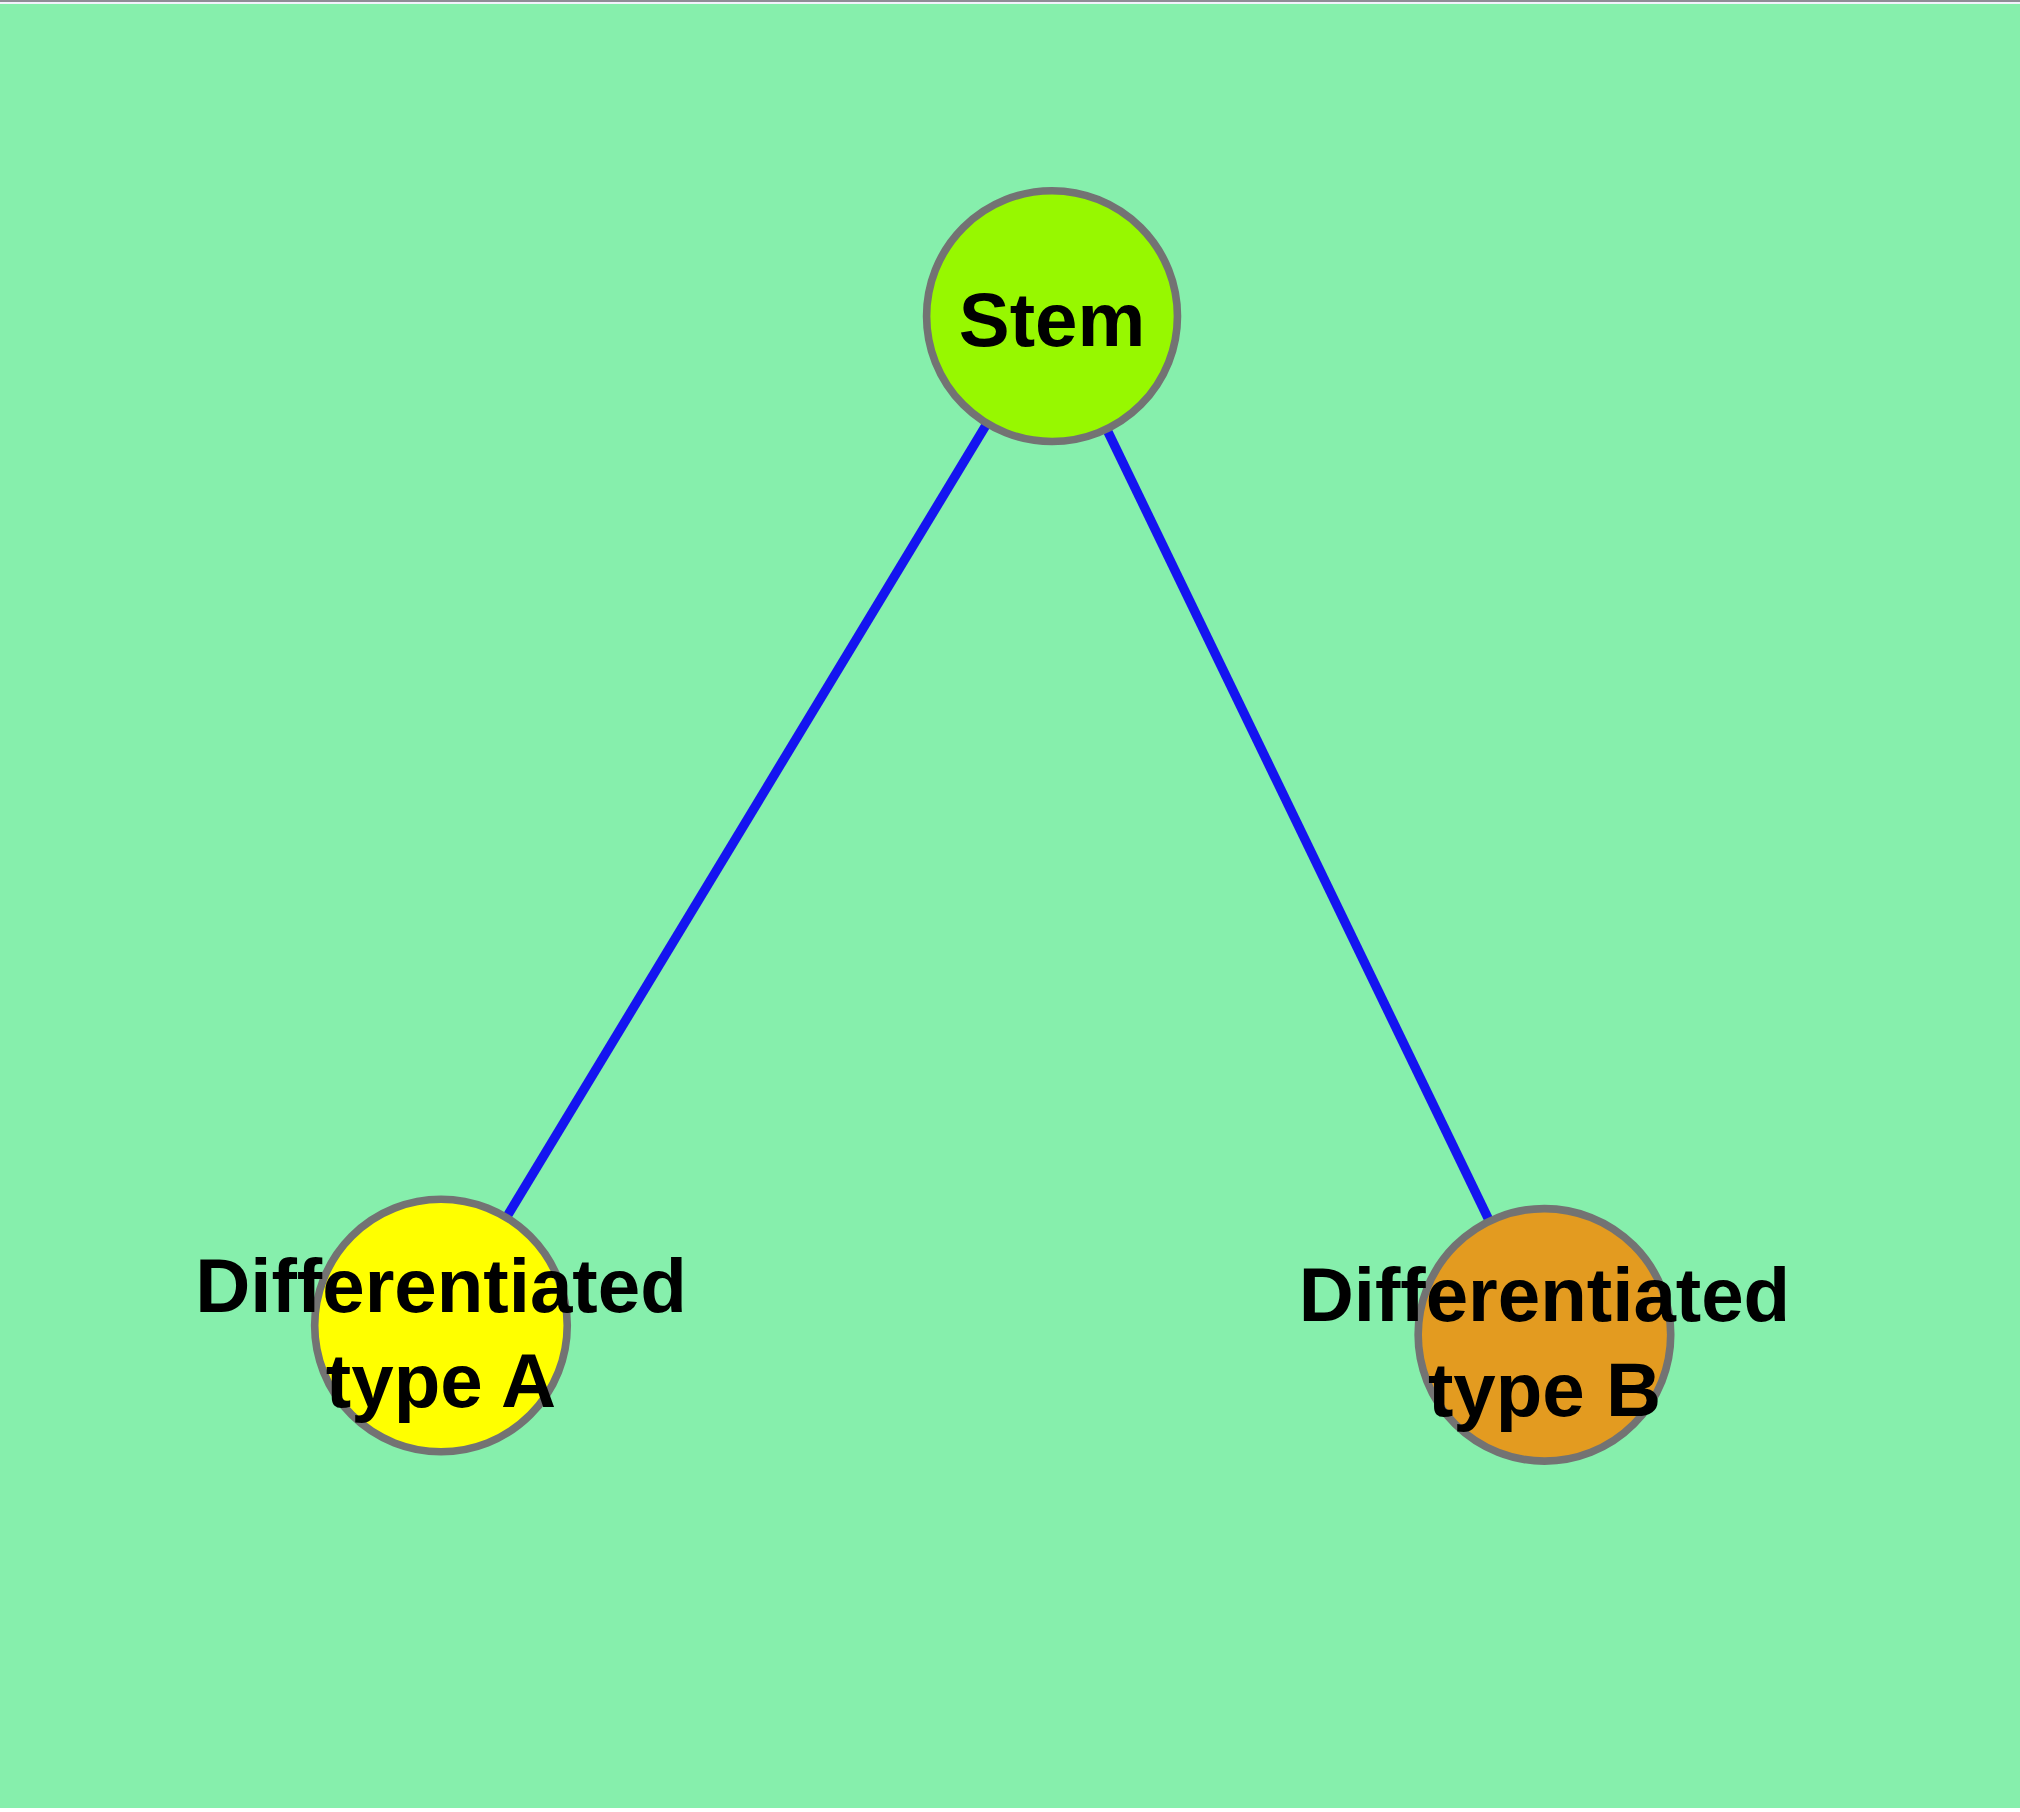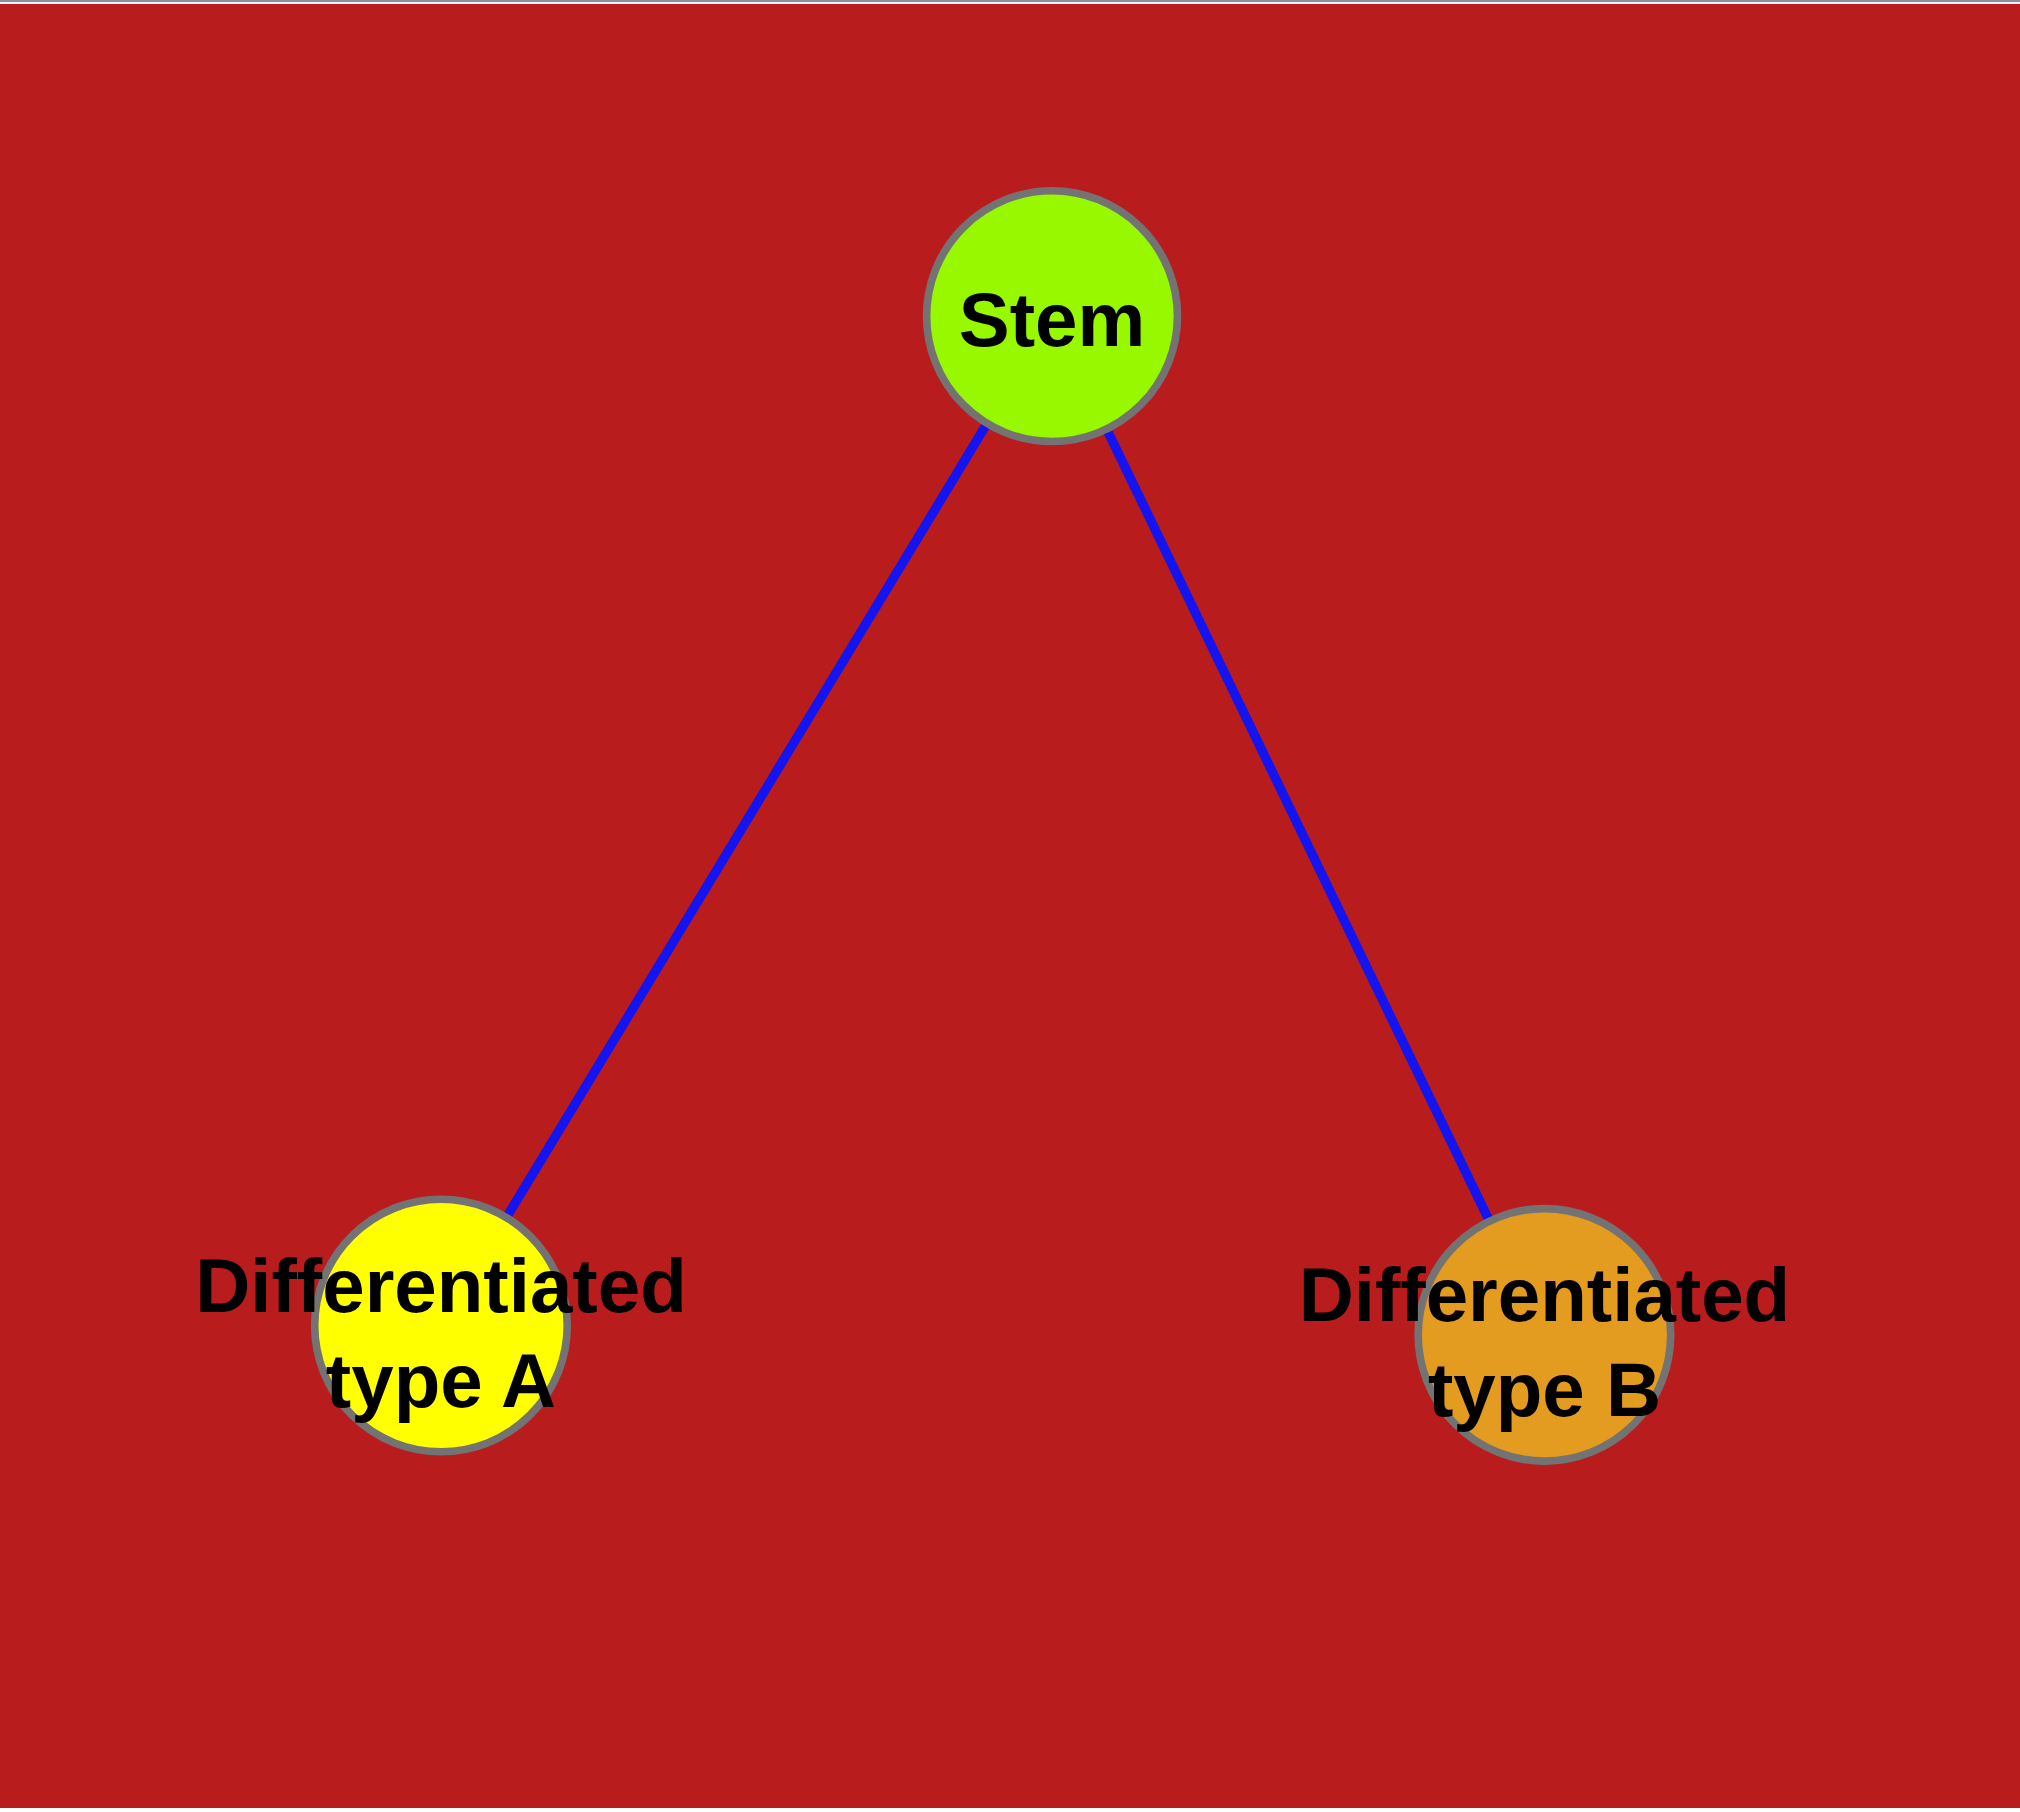--- a/index.html
+++ b/index.html
@@ -35,21 +35,21 @@
     background: #f2f2fc;
   }
   .frame-bottom {
     position: absolute; bottom: 0; left: 0; right: 0; height: 4.2px;
     background: #ffffff;
   }
 </style>
 </head>
 <body>
 
-<div id="canvas" style="background: #b91c1c;">
+<div id="canvas" style="background: #86efac;">
   <svg id="graph" viewBox="0 0 2384 2138" width="2021" height="1812" xmlns="http://www.w3.org/2000/svg">
     <g id="edges-layer">
         <line x1="1241" y1="373" x2="520" y2="1564" stroke="#1414F0" stroke-width="11"></line>
         <line x1="1241" y1="373" x2="1822" y2="1575" stroke="#1414F0" stroke-width="11"></line>
       </g>
     <g id="nodes-layer">
         <circle cx="1241" cy="373" r="148" fill="#97F800" stroke="#737373" stroke-width="9"></circle>
         <text x="1241" y="408" class="node-label" fill="#000000" font-size="90">Stem</text>
         <circle cx="520" cy="1564" r="149" fill="#FFFF00" stroke="#737373" stroke-width="9"></circle>
         <text x="520" y="1548" class="node-label" fill="#000000" font-size="90">Differentiated</text>

